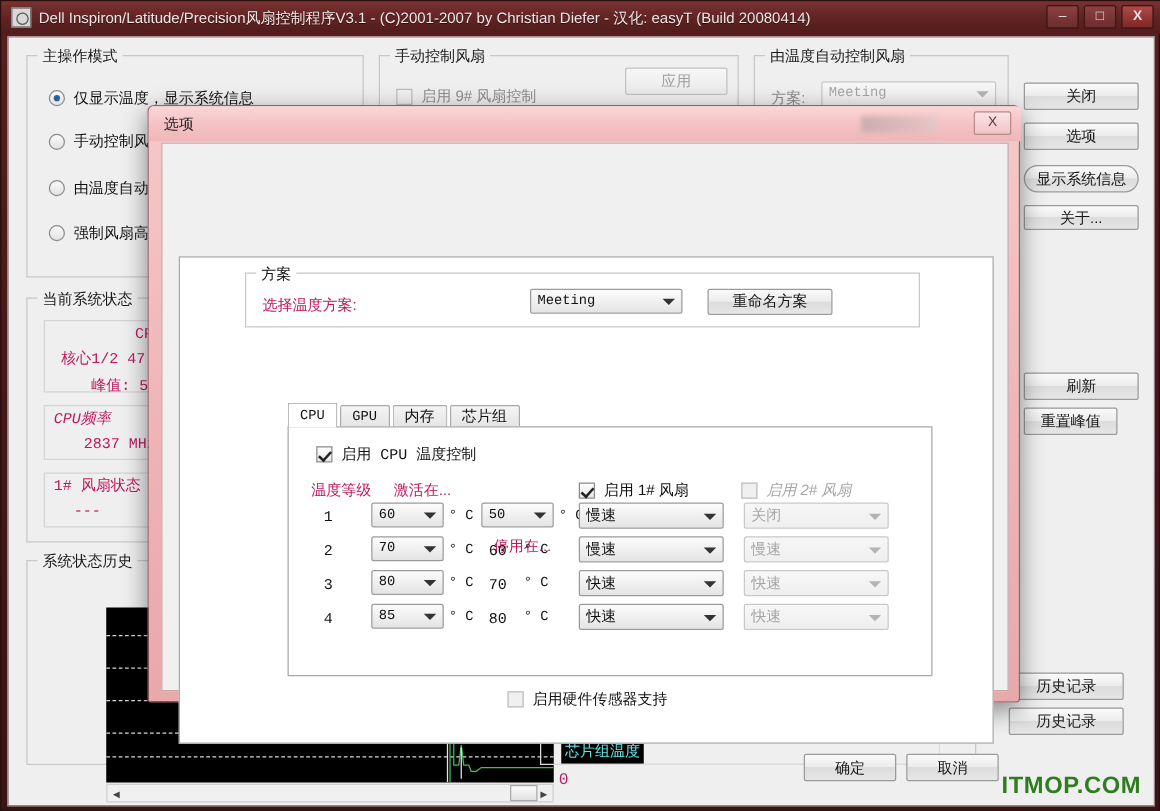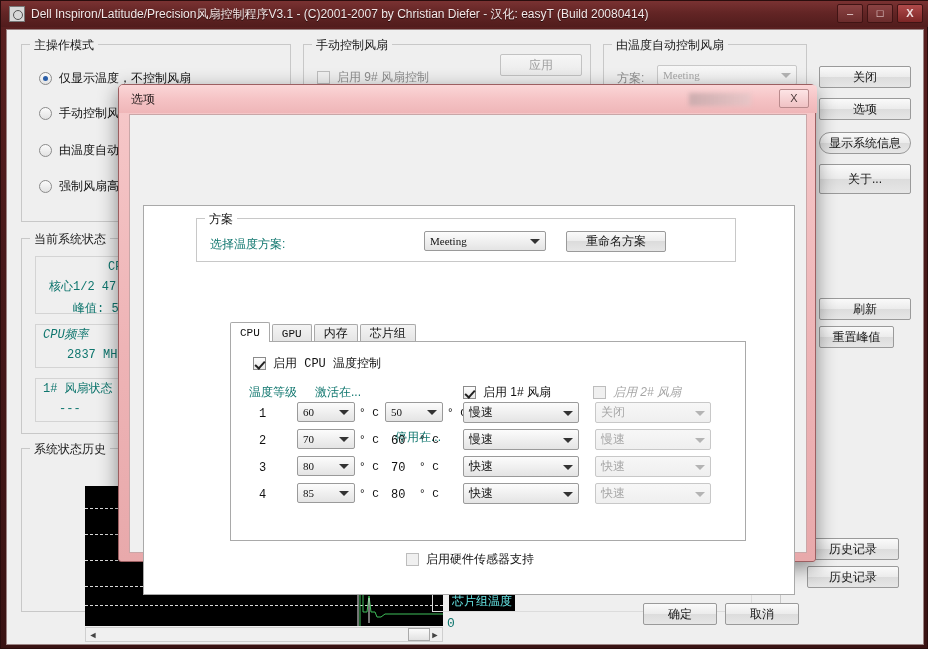--- a/index.html
+++ b/index.html
@@ -86,35 +86,35 @@
     display:flex; align-items:center; justify-content:center;
     white-space:nowrap;
   }
   .btn.disabled { color:#a0a0a0; border-color:#c2c2c2;
     background:linear-gradient(180deg,#f6f6f6,#eaeaea); }
 
   .combo {
     background:linear-gradient(180deg,#fcfcfc 0%,#f0f0f0 50%,#e4e4e4 100%);
     border:1px solid #9a9a9a; border-radius:2px;
     display:flex; align-items:center; position:relative;
-    font-family:Liberation Serif, serif; font-size:11px; color:#111;
+    font-family:Liberation Mono, monospace; font-size:11px; color:#111;
     padding-left:5px; cursor:pointer;
   }
   .combo .arrow {
     position:absolute; right:5px; top:50%; margin-top:-2px;
     width:0;height:0;border-left:5px solid transparent;border-right:5px solid transparent;
     border-top:5px solid #333;
   }
   .combo.dim { color:#a6a6a6; border-color:#c8c8c8;
     background:linear-gradient(180deg,#f7f7f7,#efefef); }
   .combo.dim .arrow { border-top-color:#b4b4b4; }
   .combo.cn { font-family:"Liberation Sans", sans-serif; font-size:12px; }
 
   .stat-box { position:absolute; border:1px solid #d4d4d4; background:transparent; }
-  .small-label { position:absolute; font-size:12px; color:#0f766e; white-space:nowrap; }
+  .small-label { position:absolute; font-size:12px; color:#be185d; white-space:nowrap; }
   .mono { font-family:"Liberation Mono", monospace; }
 
   
   #chart-canvas {
     position:absolute; background:#000; overflow:hidden;
   }
   .gridline { position:absolute; left:0; right:0; height:0;
     border-top:1px dashed #ffffff; opacity:.85; }
   #scroll-h {
     position:absolute; background:#f0f0f0; border:1px solid #cfcfcf;
@@ -223,21 +223,21 @@
     </div>
   </div>
 
   <div id="client">
 
     <div class="group" style="left:14px; top:14px; width:270px; height:178px;">
       <div class="legend">主操作模式</div>
     </div>
     <div class="radio-row" style="left:32px; top:40px;">
       <span class="radio on"></span>
-      <span>仅显示温度，不控制风扇</span>
+      <span>仅显示温度，显示系统信息</span>
     </div>
     <div class="radio-row" style="left:32px; top:75px;">
       <span class="radio"></span>
       <span>手动控制风扇</span>
     </div>
     <div class="radio-row" style="left:32px; top:112px;">
       <span class="radio"></span>
       <span>由温度自动控制风扇</span>
     </div>
     <div class="radio-row" style="left:32px; top:148px;">
@@ -304,29 +304,30 @@
       <div class="thumb" style="left:322px; top:0;"></div>
       <div class="sarrow" style="position:absolute; right:0;">►</div>
     </div>
 
     <div class="legend-chip" style="left:442px; top:562px;">芯片组温度</div>
     <div class="stat-box" style="left:425px; top:522px; width:320px; height:60px; border-color:#dcdcdc;"></div>
 
     <div class="btn" style="position:absolute; left:812px; top:36px; width:92px; height:22px;">关闭</div>
     <div class="btn" style="position:absolute; left:812px; top:68px; width:92px; height:22px;">选项</div>
     <div class="btn" style="position:absolute; left:812px; top:102px; width:92px; height:22px;border-radius:11px;">显示系统信息</div>
-    <div class="btn" style="position:absolute; left:812px; top:134px; width:92px; height:30px;">关于...</div>
+    <div class="btn" style="position:absolute; left:812px; top:134px; width:92px; height:20px;">关于...</div>
 
     <div class="btn" style="position:absolute; left:812px; top:268px; width:92px; height:22px;">刷新</div>
     <div class="btn" style="position:absolute; left:812px; top:296px; width:75px; height:22px;">重置峰值</div>
 
     <div class="btn" style="position:absolute; left:800px; top:508px; width:92px; height:22px;">历史记录</div>
     <div class="btn" style="position:absolute; left:800px; top:536px; width:92px; height:22px;">历史记录</div>
   </div>
 
+  <div id="watermark">ITMOP.COM</div>
 </div>
 
 <div id="dialog">
   <div id="dlg-title">
     <div id="dlg-title-text">选项</div>
     <div id="dlg-blur"></div>
     <div id="dlg-close">X</div>
   </div>
 
   <div id="dlg-body"></div>

